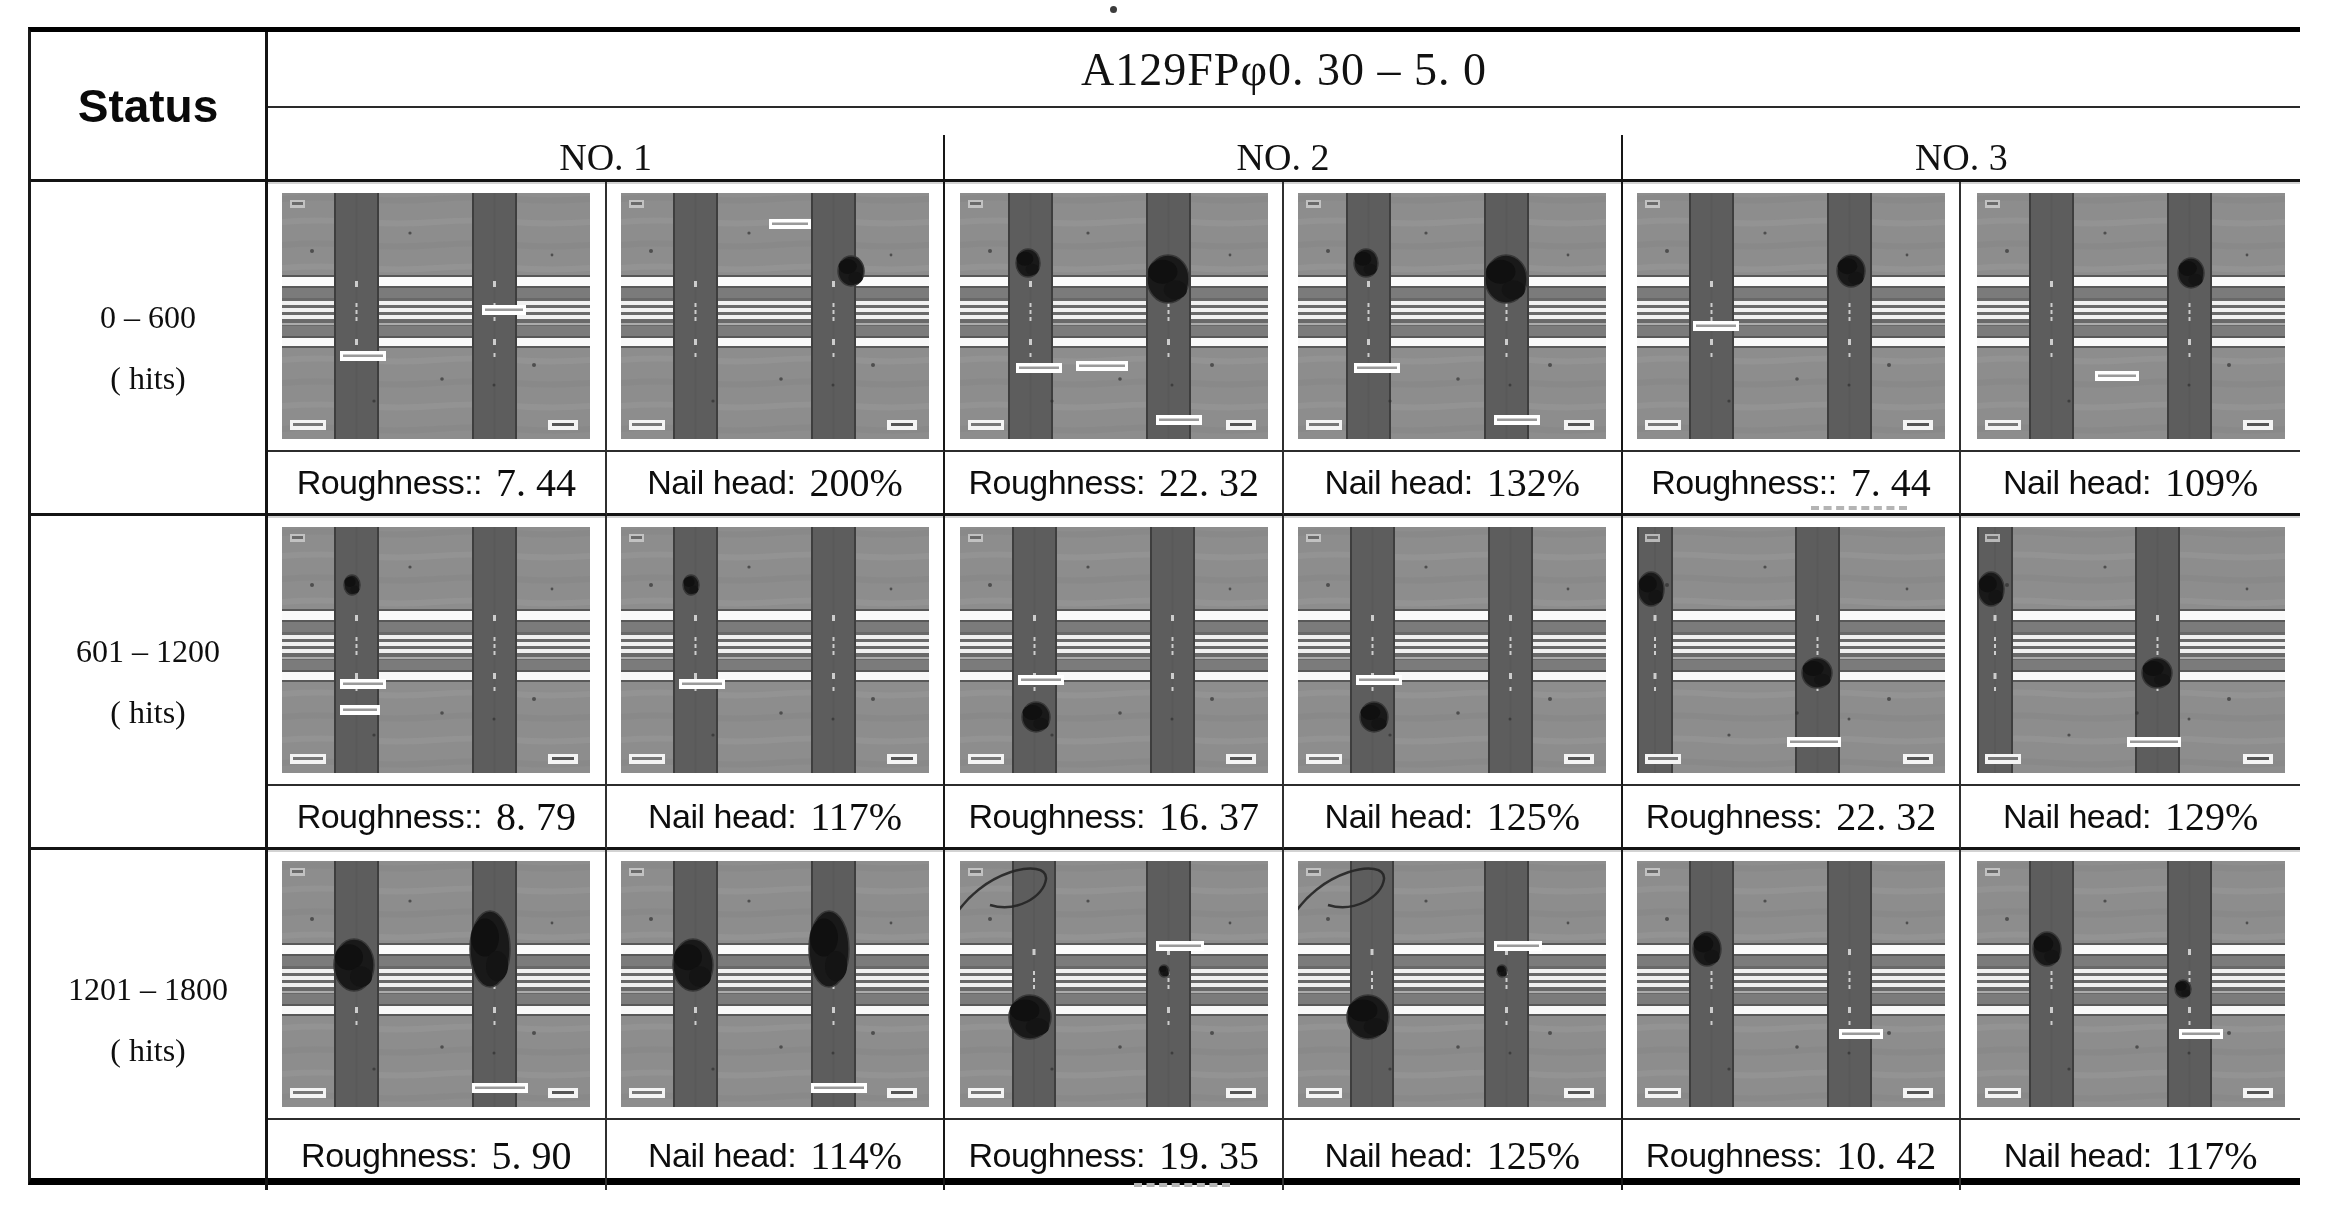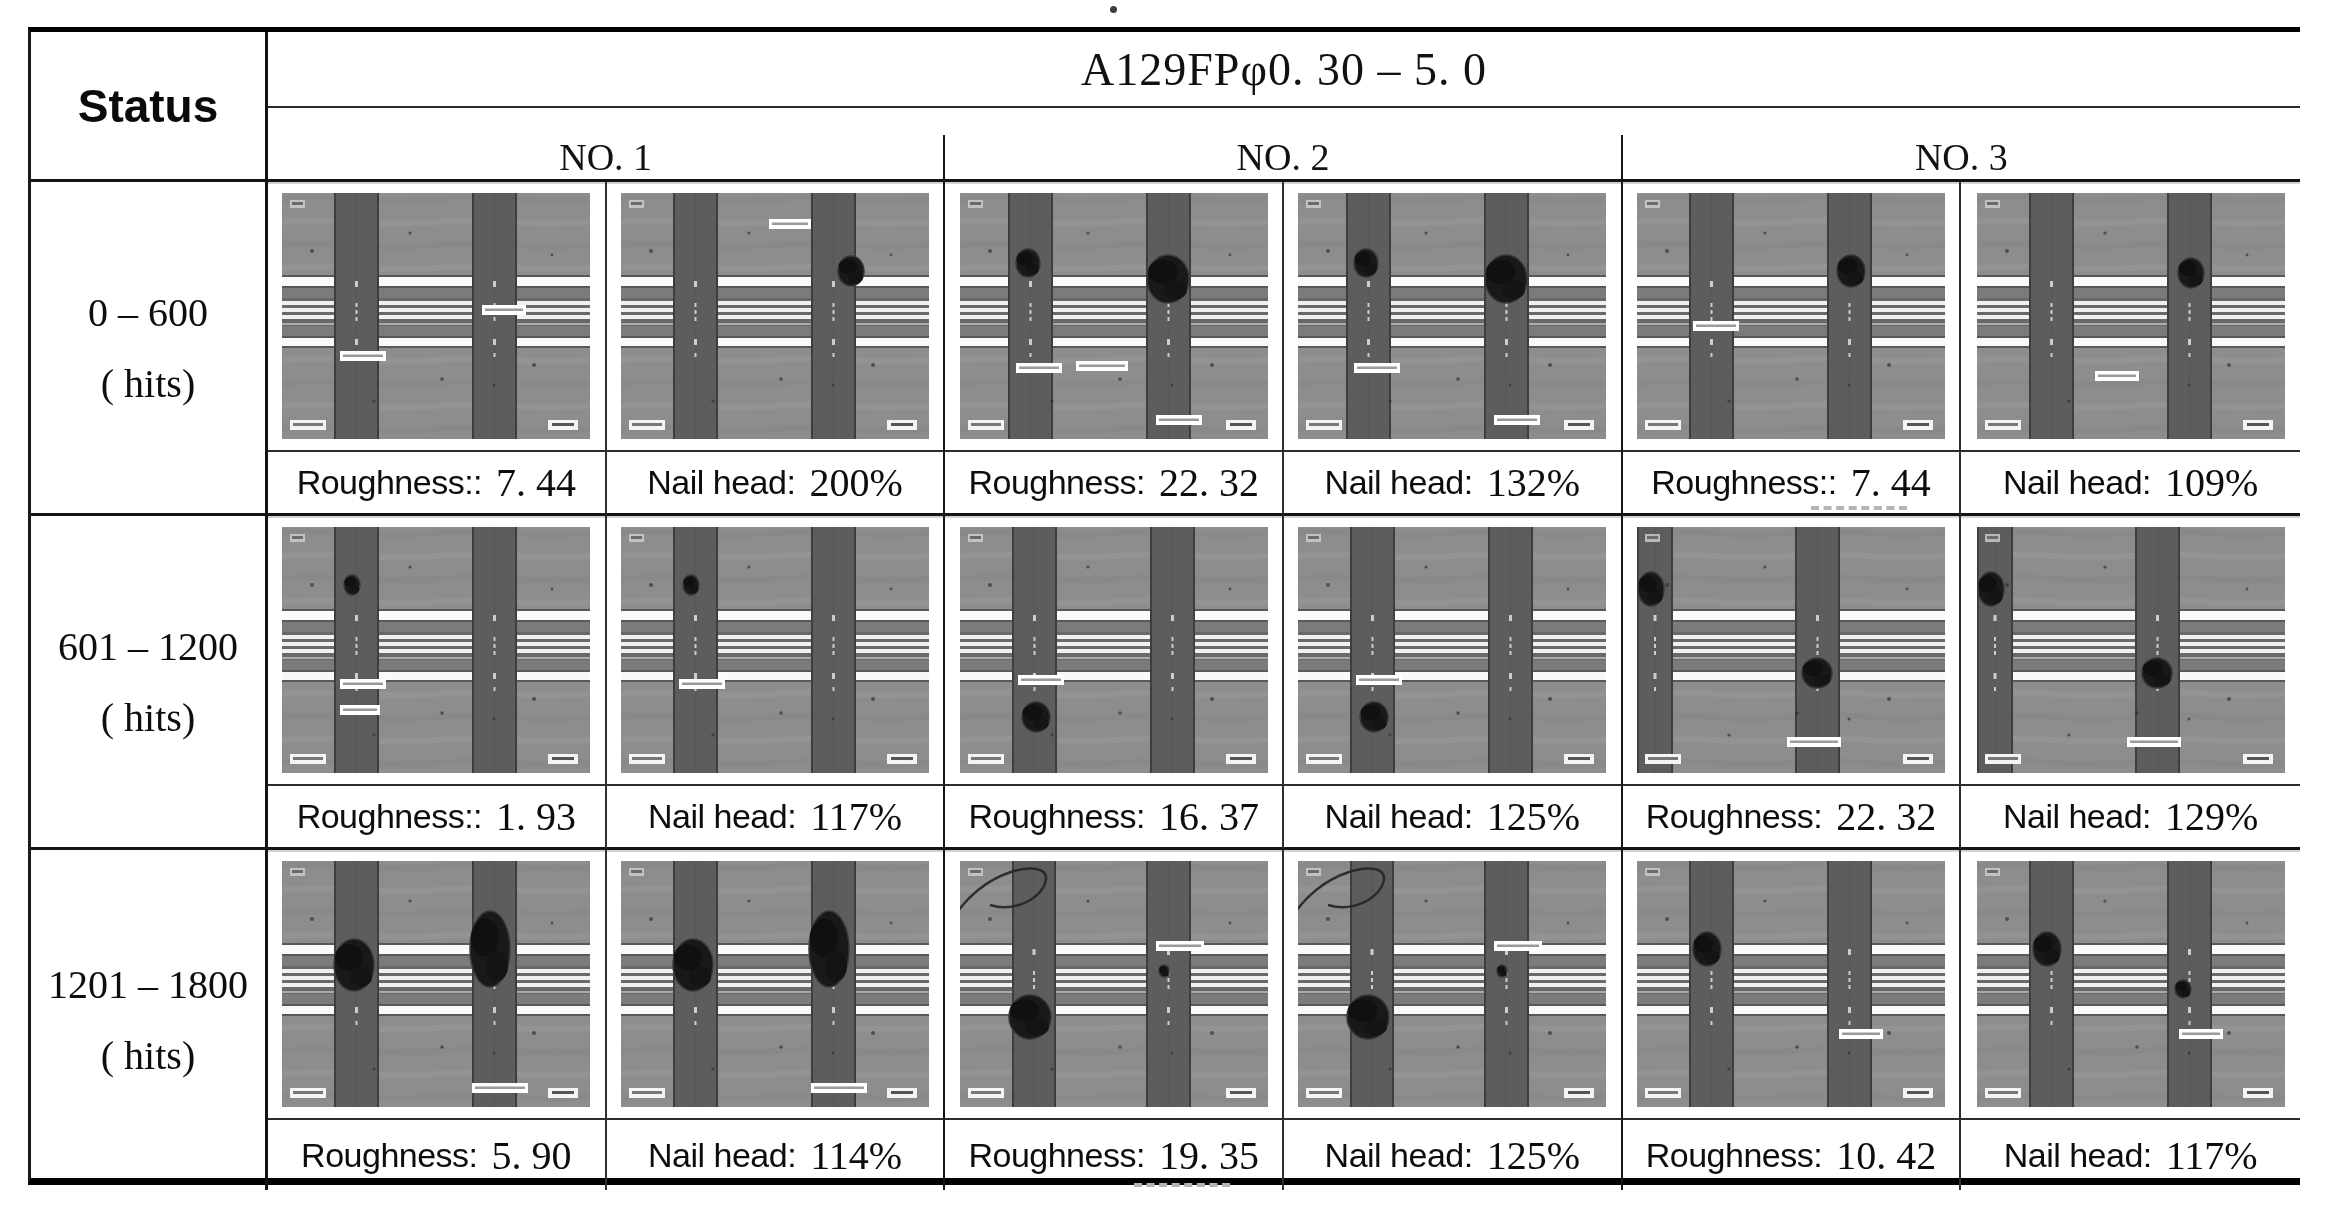--- a/index.html
+++ b/index.html
@@ -24,21 +24,21 @@
     grid-area:1/1/3/2;
     font-family:"Liberation Sans",sans-serif;font-weight:700;font-size:46px;color:#0a0a0a;
     border-right:3px solid #141414;border-bottom:3px solid #141414;
   }
   .title{grid-area:1/2/2/8;font-size:46px;letter-spacing:1px;border-bottom:2px solid #2a2a2a;}
   .no{font-size:38px;border-bottom:3px solid #141414;box-shadow:0 2px 0 rgba(130,130,130,.35);margin-top:27px;}
   .no1{grid-area:2/2/3/4;border-right:2px solid #161616;}
   .no2{grid-area:2/4/3/6;border-right:2px solid #161616;}
   .no3{grid-area:2/6/3/8;}
   .rowlab{
-    flex-direction:column;gap:24px;font-size:40px;color:#0e0e0e;
+    flex-direction:column;gap:24px;font-size:32px;color:#0e0e0e;
     border-right:3px solid #141414;
   }
   .rl0{grid-area:3/1/5/2;}
   .rl1{grid-area:5/1/7/2;}
   .rl2{grid-area:7/1/9/2;}
   .rl0,.rl1{border-bottom:3px solid #141414;}
   .v2{border-right:2px solid #2f2f2f;}
   .v3g{border-right:2px solid #161616;}
   .hb2{border-bottom:2px solid #2c2c2c;}
   .hb3{border-bottom:3px solid #141414;box-shadow:0 2px 0 rgba(130,130,130,.35);}
@@ -579,21 +579,21 @@
           <rect x="8" y="7" width="15" height="8" fill="#cfcfcf" opacity="0.8"></rect>
           <rect x="10" y="9" width="11" height="3" fill="#6a6a6a"></rect>
           <rect x="8" y="227" width="36" height="10" fill="#f4f4f4"></rect>
           <rect x="11" y="230" width="30" height="3" fill="#777777"></rect>
           <rect x="266" y="227" width="30" height="10" fill="#f4f4f4"></rect>
           <rect x="270" y="230" width="22" height="3" fill="#555555"></rect>
         </svg>
       </div>
       <div class="c txtc v2 hb3" style="grid-area: 6 / 2 / 7 / 3;">
         <span class="metric">Roughness::</span>
-        <span class="val">1. 93</span>
+        <span class="val">8. 79</span>
       </div>
       <div class="c imgc hb2 v3g" style="grid-area: 5 / 3 / 6 / 4;">
         <svg class="micrograph" viewBox="0 0 308 246" width="308" height="246">
           <rect width="308" height="246" fill="#8d8d8d"></rect>
           <path d="M0 6 Q 38 3 77 6 T 154 6 T 231 6 T 308 6" stroke="#808080" stroke-width="6" fill="none" opacity="0.3"></path>
           <path d="M0 29 Q 38 26 77 29 T 154 29 T 231 29 T 308 29" stroke="#9c9c9c" stroke-width="6" fill="none" opacity="0.45"></path>
           <path d="M0 52 Q 38 49 77 52 T 154 52 T 231 52 T 308 52" stroke="#808080" stroke-width="6" fill="none" opacity="0.3"></path>
           <path d="M0 75 Q 38 72 77 75 T 154 75 T 231 75 T 308 75" stroke="#9c9c9c" stroke-width="6" fill="none" opacity="0.45"></path>
           <path d="M0 98 Q 38 95 77 98 T 154 98 T 231 98 T 308 98" stroke="#808080" stroke-width="6" fill="none" opacity="0.3"></path>
           <path d="M0 121 Q 38 118 77 121 T 154 121 T 231 121 T 308 121" stroke="#9c9c9c" stroke-width="6" fill="none" opacity="0.45"></path>

